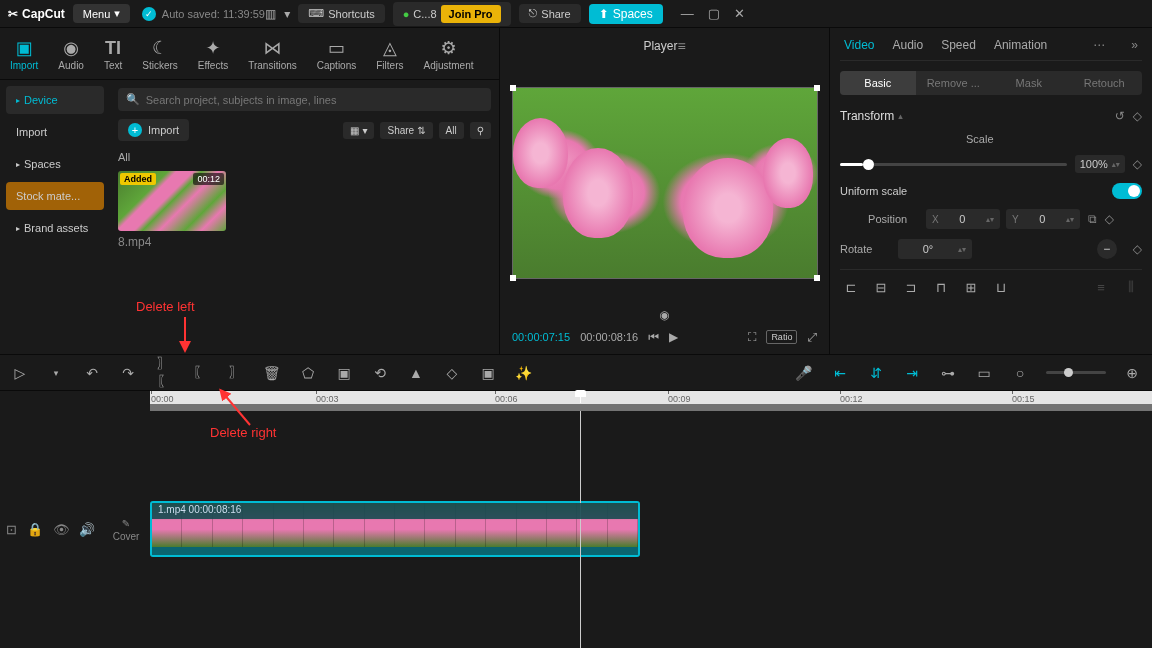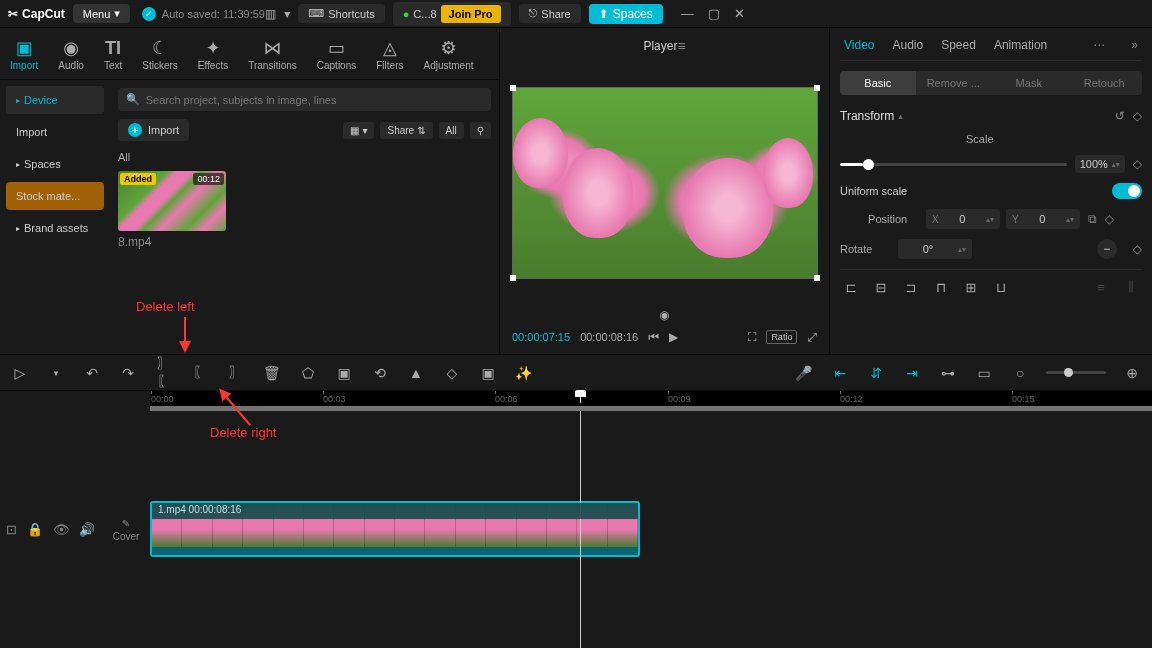--- a/index.html
+++ b/index.html
@@ -104,21 +104,21 @@
 .align-btn.dim { color: #444; }
 
 
 .timeline { flex: 1; background: #1a1a1a; display: flex; flex-direction: column; border-top: 1px solid #0a0a0a; position: relative; }
 .tl-toolbar { height: 36px; display: flex; align-items: center; padding: 0 10px; gap: 16px; border-bottom: 1px solid #0a0a0a; }
 .tl-btn { color: #aaa; font-size: 14px; cursor: pointer; width: 20px; text-align: center; }
 .tl-btn.accent { color: #00bcd4; }
 .tl-spacer { flex: 1; }
 .tl-zoom { width: 60px; height: 3px; background: #444; border-radius: 2px; position: relative; }
 .tl-zoom::after { content: ""; position: absolute; left: 30%; top: -3px; width: 9px; height: 9px; background: #ccc; border-radius: 50%; }
-.tl-ruler { height: 20px; position: relative; background: #000000; border-bottom: 5px solid #737373; margin-left: 150px; }
+.tl-ruler { height: 20px; position: relative; background: #e5e5e5; border-bottom: 7px solid #737373; margin-left: 150px; }
 .tick { position: absolute; top: 3px; font-size: 9px; color: #666; }
 .tick::before { content: ""; position: absolute; left: 0; top: -3px; width: 1px; height: 3px; background: #666; }
 .playhead { position: absolute; top: 0; width: 1px; background: #fff; z-index: 5; }
 .playhead::before { content: ""; position: absolute; top: -1px; left: -5px; width: 11px; height: 7px; background: #fff; border-radius: 2px 2px 0 0; }
 .tl-body { flex: 1; position: relative; display: flex; }
 .tl-left-controls { width: 102px; display: flex; align-items: center; justify-content: center; gap: 10px; color: #888; font-size: 13px; }
 .tl-cover { width: 48px; display: flex; flex-direction: column; align-items: center; justify-content: center; gap: 2px; color: #888; font-size: 10px; }
 .tl-track-area { flex: 1; position: relative; padding-top: 90px; }
 .clip-strip { position: absolute; left: 0; width: 490px; height: 56px; background: #0a5560; border: 2px solid #00bcd4; border-radius: 3px; overflow: hidden; }
 .clip-header { position: absolute; top: 0; left: 0; right: 0; height: 16px; background: rgba(24,74,82,.9); color: #cde; font-size: 10px; padding: 1px 6px; z-index: 2; }
@@ -411,21 +411,21 @@
       <span class="tl-btn accent">⇵</span>
       <span class="tl-btn accent">⇥</span>
       <span class="tl-btn">⊶</span>
       <span class="tl-btn">▭</span>
       <span class="tl-btn">○</span>
       <div class="tl-zoom"></div>
       <span class="tl-btn">⊕</span>
     </div>
     <div class="tl-ruler">
       <span class="tick" style="left:1px">00:00</span>
-      <span class="tick" style="left:173px">00:03</span>
+      <span class="tick" style="left:166px">00:03</span>
       <span class="tick" style="left:345px">00:06</span>
       <span class="tick" style="left:518px">00:09</span>
       <span class="tick" style="left:690px">00:12</span>
       <span class="tick" style="left:862px">00:15</span>
       <div class="playhead" style="left:430px;height:12px"></div>
     </div>
     <div class="tl-body">
       <div class="tl-left-controls">
         <span>⊡</span>
         <span>🔒</span>

